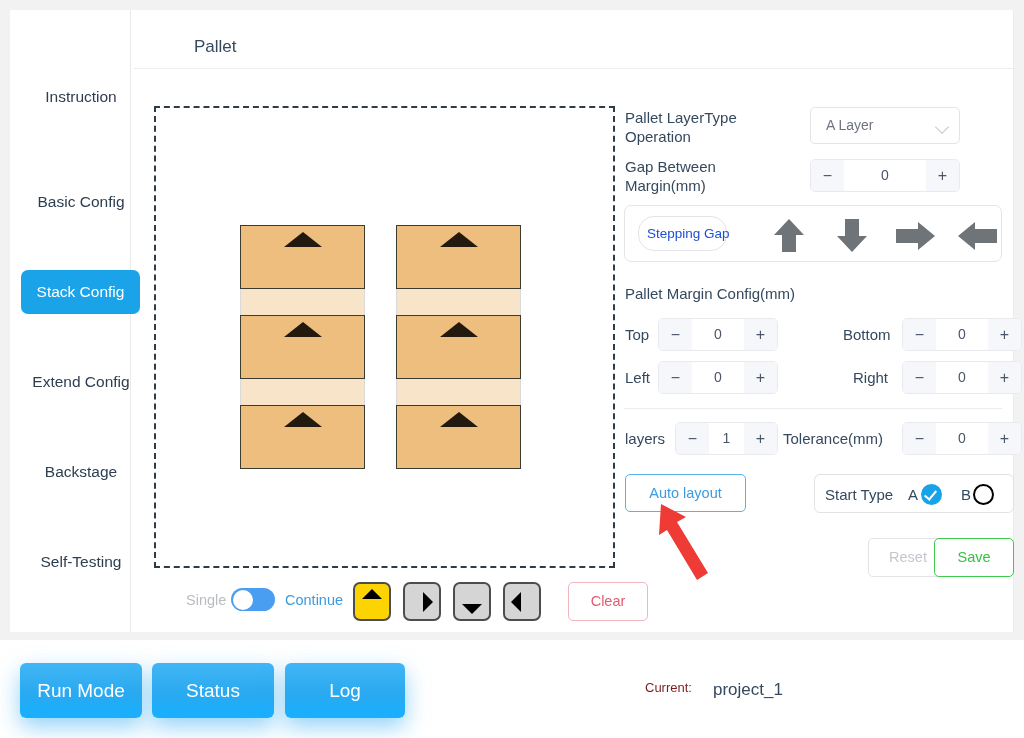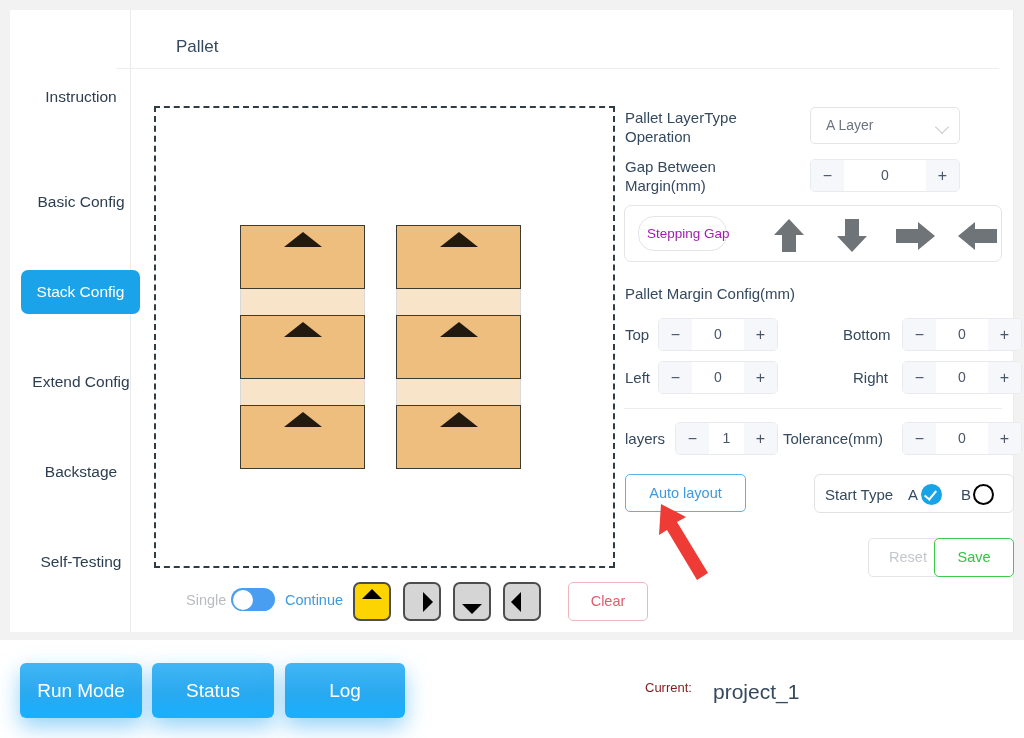--- a/index.html
+++ b/index.html
@@ -51,21 +51,21 @@
     background: #1aa3e8;
     color: #ffffff;
     border-radius: 7px;
     width: 119px;
     left: 11px;
   }
 
   
   .page-header {
     position: absolute;
-    left: 106px; top: 0;
+    left: 124px; top: 0;
     width: 883px; height: 59px;
     border-bottom: 1px solid #ededed;
     box-sizing: border-box;
     text-align: right;
   }
   .page-title {
     position: absolute;
     left: 60px; top: 27px;
     font-size: 17px;
     color: #35495e;
@@ -251,21 +251,21 @@
   .stepgap {
     position: absolute;
     left: 13px; top: 10px;
     width: 89px; height: 35px;
     border: 1px solid #e2e4e8;
     border-radius: 16px;
     box-sizing: border-box;
     line-height: 33px;
     padding-left: 8px;
     font-size: 13.5px;
-    color: #a21caf;
+    color: #1d4ed8;
     background: #fff;
     white-space: nowrap;
   }
   .bigarrow { position: absolute; top: 9px; width: 40px; height: 40px; }
   .bigarrow svg { display: block; }
 
   .divider {
     position: absolute;
     left: 9px;
     width: 378px;
@@ -368,21 +368,21 @@
   }
   .current-lbl {
     position: absolute;
     left: 645px; top: 680px;
     font-size: 13px;
     color: #7f1d1d;
   }
   .current-val {
     position: absolute;
     left: 713px; top: 680px;
-    font-size: 21px;
+    font-size: 17px;
     color: #35495e;
   }
 </style>
 </head>
 <body>
 
 <div id="app">
 
   <div class="card">
 

